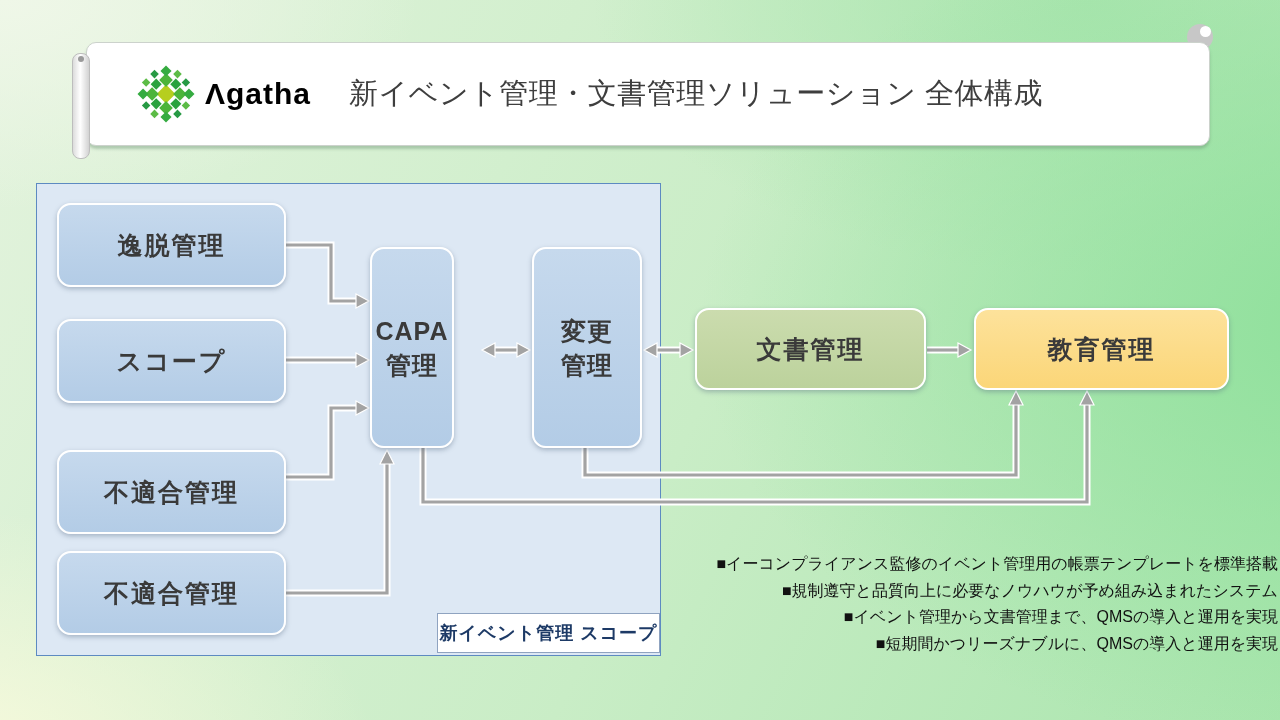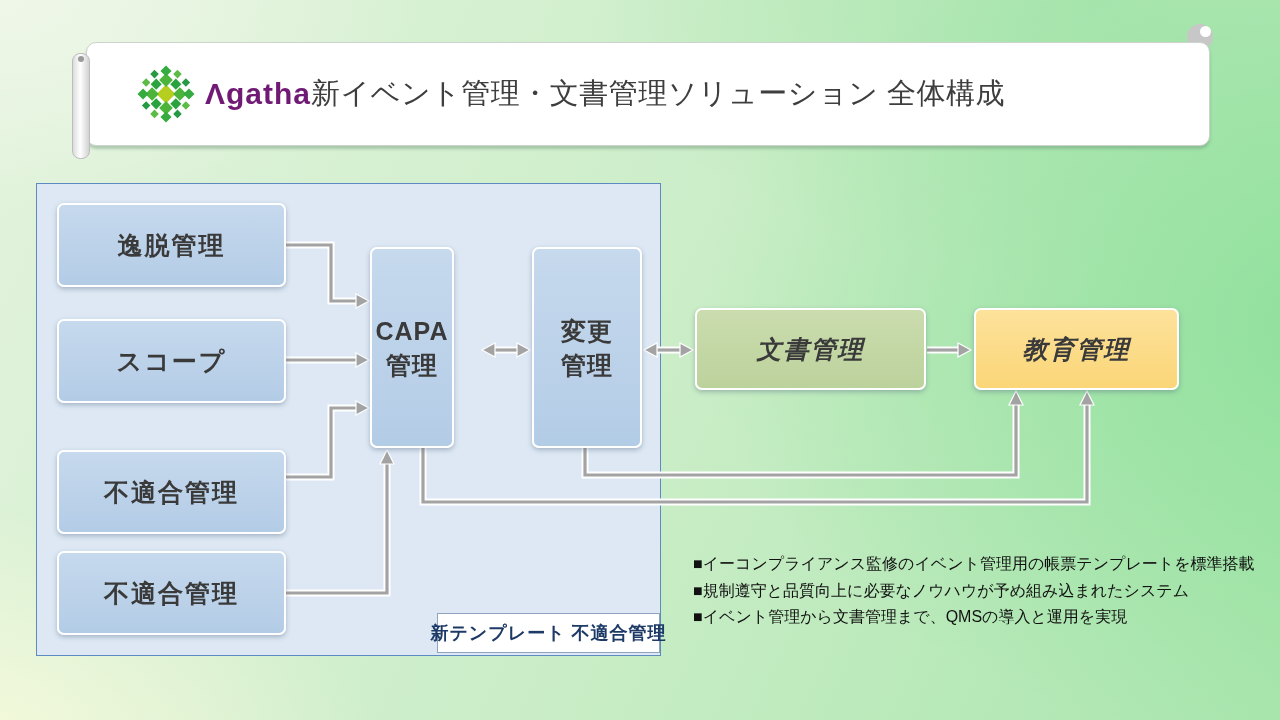--- a/index.html
+++ b/index.html
@@ -22,54 +22,54 @@
   }
   .scroll-tube{
     position:absolute;left:72px;top:53px;width:16px;height:104px;border-radius:8px;
     background:linear-gradient(to right,#dcdcdc,#ffffff 45%,#d2d2d2);
     border:1px solid #bdbdbd;z-index:6;
   }
   .scroll-tube-dot{position:absolute;left:78px;top:56px;width:6px;height:6px;border-radius:50%;background:#9a9a9a;z-index:7;}
   .scroll-curl{position:absolute;left:1187px;top:24px;width:26px;height:26px;border-radius:50%;background:#c7c7c7;z-index:4;}
   .scroll-curl-notch{position:absolute;left:1200px;top:26px;width:11px;height:11px;border-radius:50%;background:#ffffff;z-index:4;}
   .brand-wrap{display:flex;align-items:center;}
-  .brand-text{font-size:30px;font-weight:bold;color:#701a75;letter-spacing:1px;margin-left:10px;}
-  .slide-title{font-size:29px;color:#3e3e3e;letter-spacing:.5px;white-space:nowrap;}
+  .brand-text{font-size:30px;font-weight:bold;color:#000000;letter-spacing:1px;margin-left:10px;}
+  .slide-title{margin-left:38px;font-size:29px;color:#3e3e3e;letter-spacing:.5px;white-space:nowrap;}
   
   .panel{
     position:absolute;left:36px;top:183px;width:625px;height:473px;
     background:#dde8f4;border:1.5px solid #5d8ac1;box-sizing:border-box;z-index:1;
   }
   .scope-label{
     position:absolute;left:437px;top:613px;width:223px;height:40px;
     background:#ffffff;border:1px solid #8fa3c0;box-sizing:border-box;
     display:flex;align-items:center;justify-content:center;
     font-size:18px;font-weight:bold;color:#1d3a66;letter-spacing:1px;z-index:3;white-space:nowrap;
   }
   
   .node{
     position:absolute;display:flex;align-items:center;justify-content:center;
-    border:2.5px solid #ffffff;border-radius:7px;box-sizing:border-box;
+    border:2.5px solid #ffffff;border-radius:14px;box-sizing:border-box;
     font-weight:bold;color:#3a3a3a;box-shadow:0 2px 5px rgba(80,100,125,.4);
     text-align:center;z-index:3;
   }
   .node-blue{background:linear-gradient(#c6d9ed,#b3cce6);}
   .node-green{background:linear-gradient(#cbdcae,#bcd29c);}
   .node-yellow{background:linear-gradient(#fde29b,#fbd678);}
   .evt{left:57px;width:229px;height:84px;font-size:25px;letter-spacing:2px;}
   .tall{top:247px;width:110px;height:201px;font-size:25px;line-height:34px;letter-spacing:1px;}
-  .wide{top:308px;height:82px;font-size:25px;letter-spacing:2px;font-style:italic;}
+  .wide{top:308px;height:82px;font-size:25px;letter-spacing:2px;}
   
   svg.connectors{position:absolute;left:0;top:0;z-index:2;}
   .lc{fill:none;stroke:#ffffff;stroke-width:7;}
   .lg{fill:none;stroke:#a3a3a3;stroke-width:3.2;}
   .ah{fill:#a3a3a3;stroke:#ffffff;stroke-width:1.2;}
   
   .features{position:absolute;left:693px;top:551px;width:585px;z-index:3;
-    font-size:16px;line-height:26.5px;color:#111111;}
+    font-size:16px;line-height:26.5px;color:#111111;text-align:right;}
   .features div{white-space:nowrap;}
 </style>
 </head>
 <body>
 
 <div class="stage">
 
   <div class="scroll-curl"></div>
   <div class="scroll-curl-notch"></div>
   <div class="banner">
@@ -159,23 +159,24 @@
     </div>
   </div>
   <div class="node node-blue tall" style="left:532px">
     <div>
       <div>変更</div>
       <div>管理</div>
     </div>
   </div>
 
   <div class="node node-green wide" style="left:695px;width:231px">文書管理</div>
-  <div class="node node-yellow wide" style="left:974px;width:205px">教育管理</div>
+  <div class="node node-yellow wide" style="left:974px;width:255px">教育管理</div>
 
-  <div class="scope-label">新テンプレート 不適合管理</div>
+  <div class="scope-label">新イベント管理 スコープ</div>
 
   <div class="features">
     <div>■イーコンプライアンス監修のイベント管理用の帳票テンプレートを標準搭載</div>
     <div>■規制遵守と品質向上に必要なノウハウが予め組み込まれたシステム</div>
     <div>■イベント管理から文書管理まで、QMSの導入と運用を実現</div>
+    <div>■短期間かつリーズナブルに、QMSの導入と運用を実現</div>
   </div>
 
 </div>
 
 </body></html>

